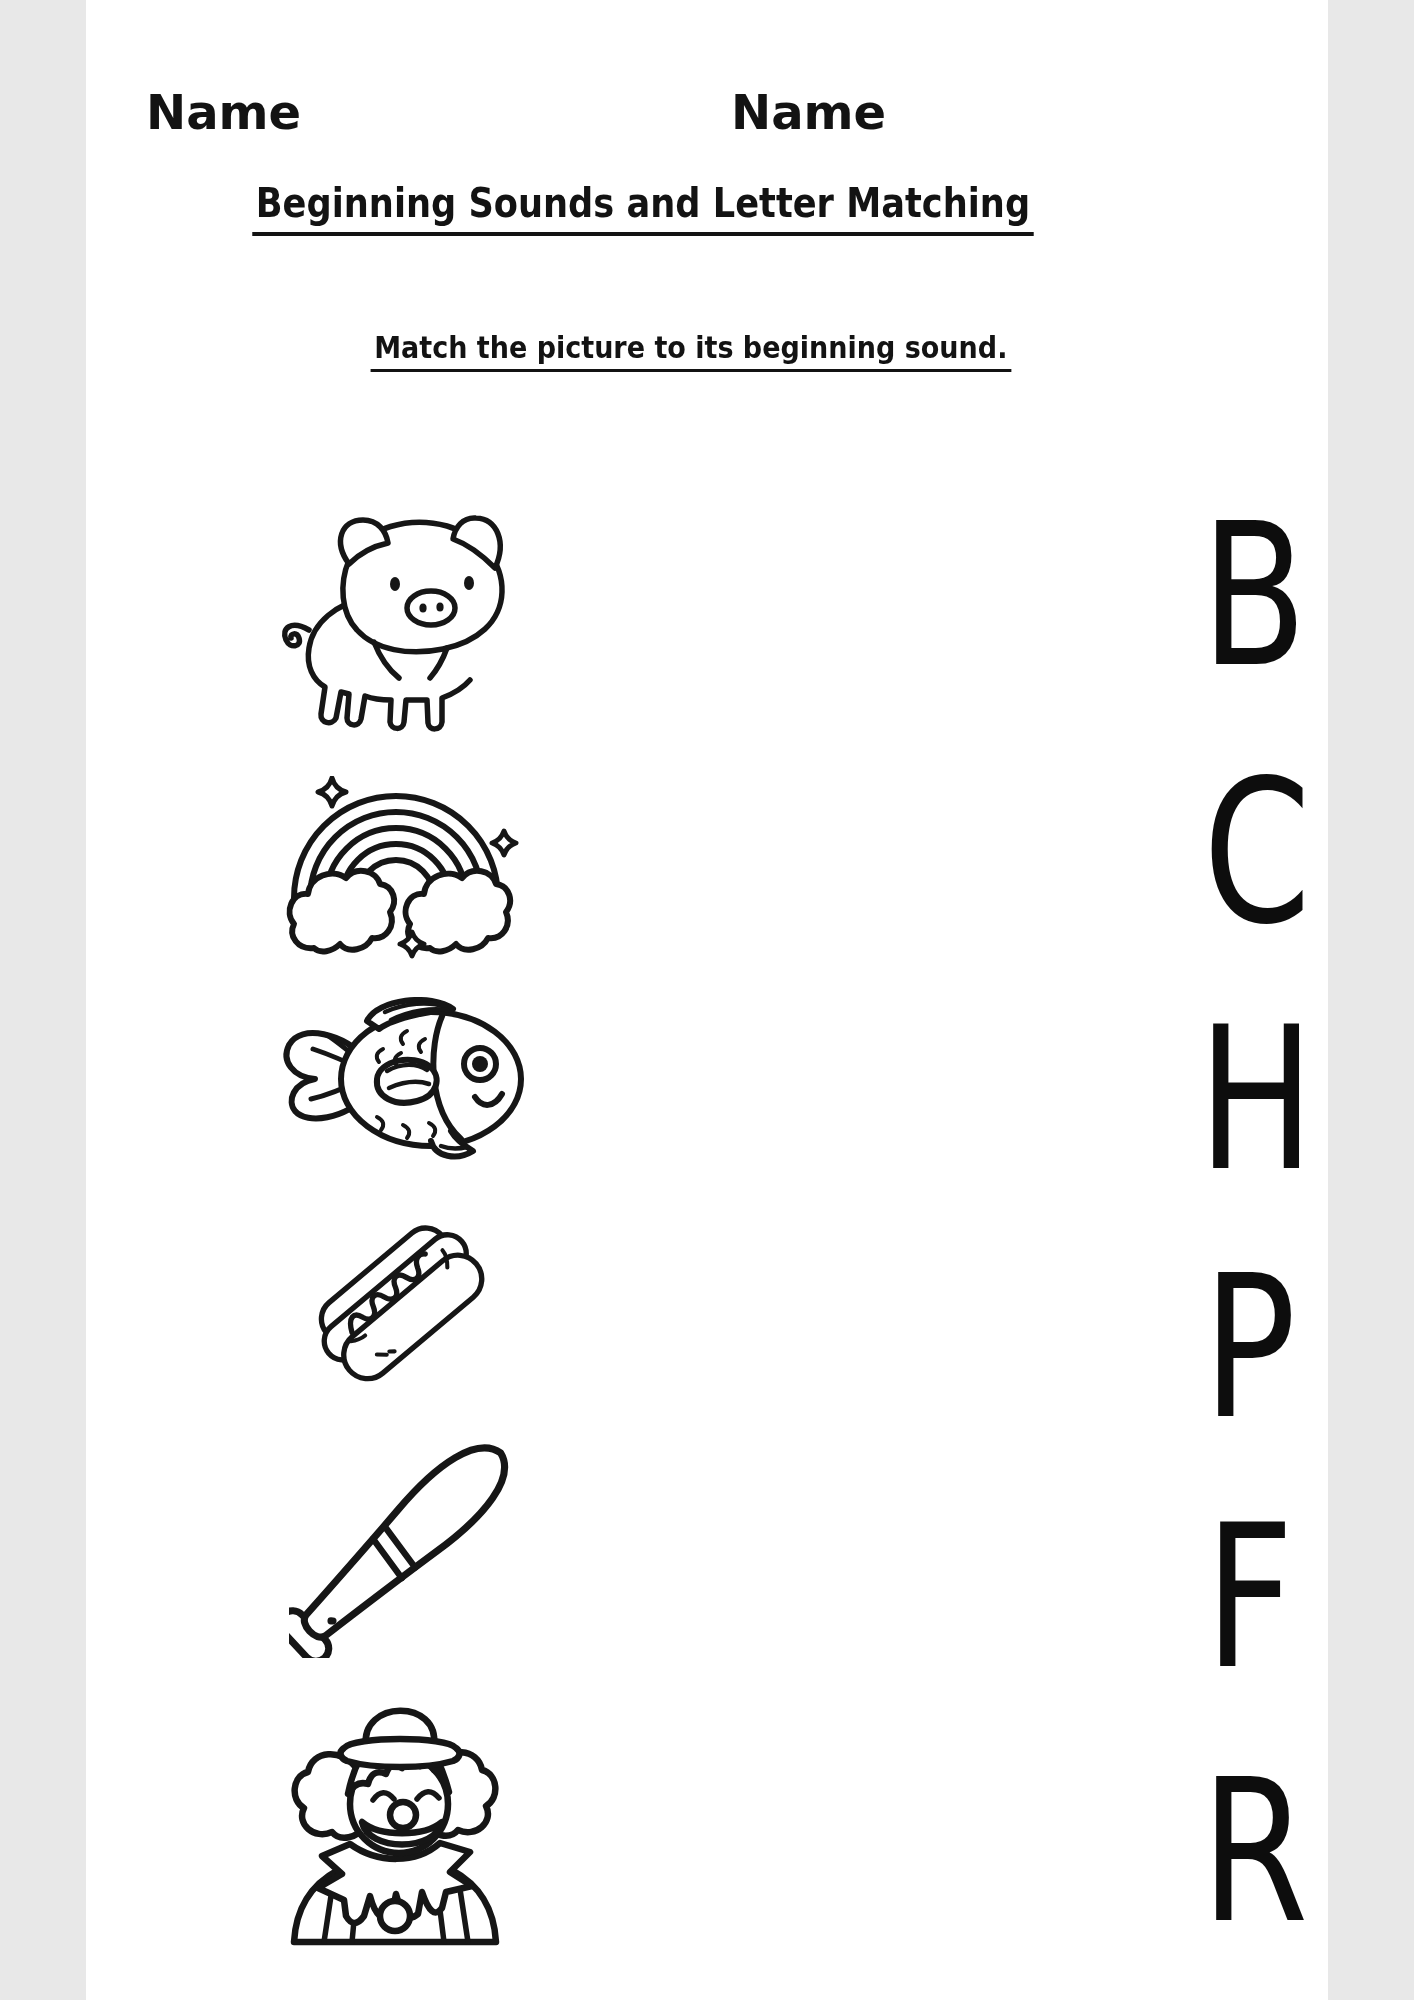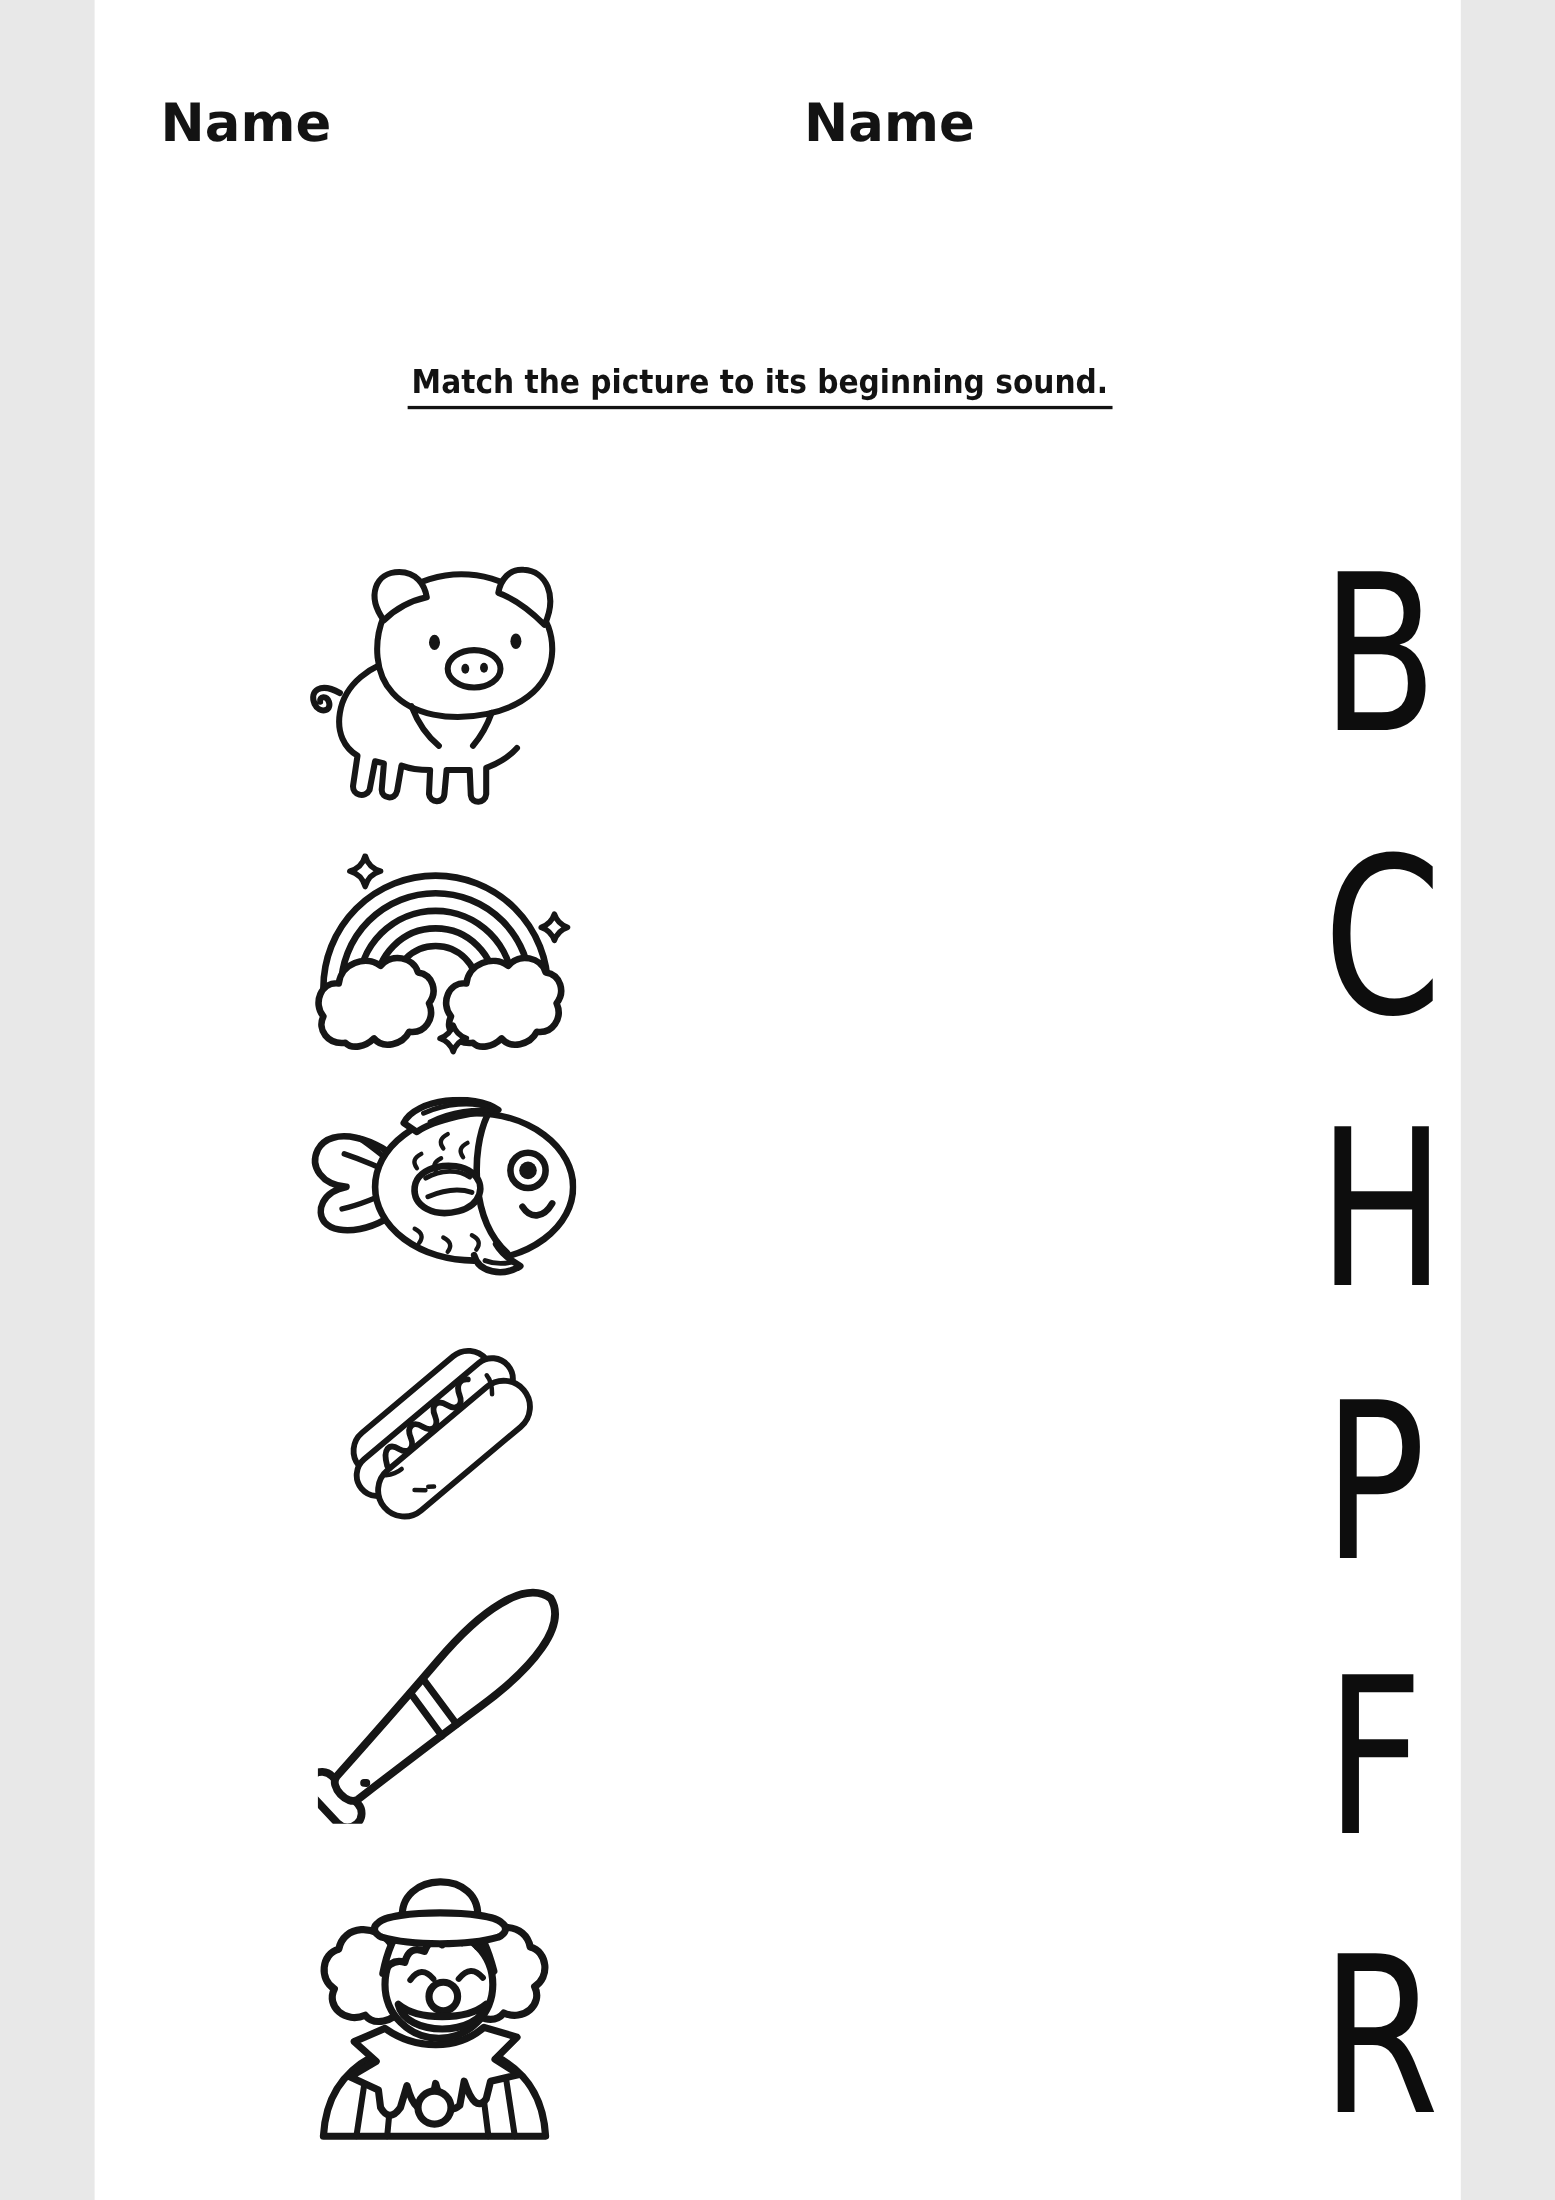--- a/index.html
+++ b/index.html
@@ -45,20 +45,23 @@
   }
 </style>
 </head>
 <body>
 
 <div class="page">
 
   <span class="hdr-label" style="left:60px;top:88px;">Name</span>
   <span class="hdr-label" style="left:645px;top:88px;">Name</span>
 
+  <div class="title-row main-title">
+    <span class="title-inner">Beginning Sounds and Letter Matching</span>
+  </div>
   <div class="title-row sub-title">
     <span class="title-inner">Match the picture to its beginning sound.</span>
   </div>
 
   <div class="pic" style="left:193px;top:510px;width:232px;height:225px;">
     <svg viewBox="0 0 232 225">
       <g class="ink" stroke-width="5.5">
         <path d="M30,120 C12,110 2,118 7,130 C11,139 23,137 20,128 C18,122 11,123 12,128"></path>
         <path d="M86,88 C58,94 34,112 30,138 C27,156 34,170 46,177 L42,204 C41,213 53,216 57,208 L62,182 L70,184 L68,208 C68,216 80,218 82,209 L86,186 C94,189 103,190 112,190 L111,212 C112,220 124,221 125,212 L127,190 L148,190 L149,213 C150,221 162,221 163,212 L163,188 C174,184 184,178 191,170"></path>
         <path class="wf" d="M70,50 C86,16 132,6 168,16 C202,26 224,52 223,82 C222,112 198,132 164,139 C130,146 96,140 78,120 C62,103 60,74 70,50 Z"></path>

